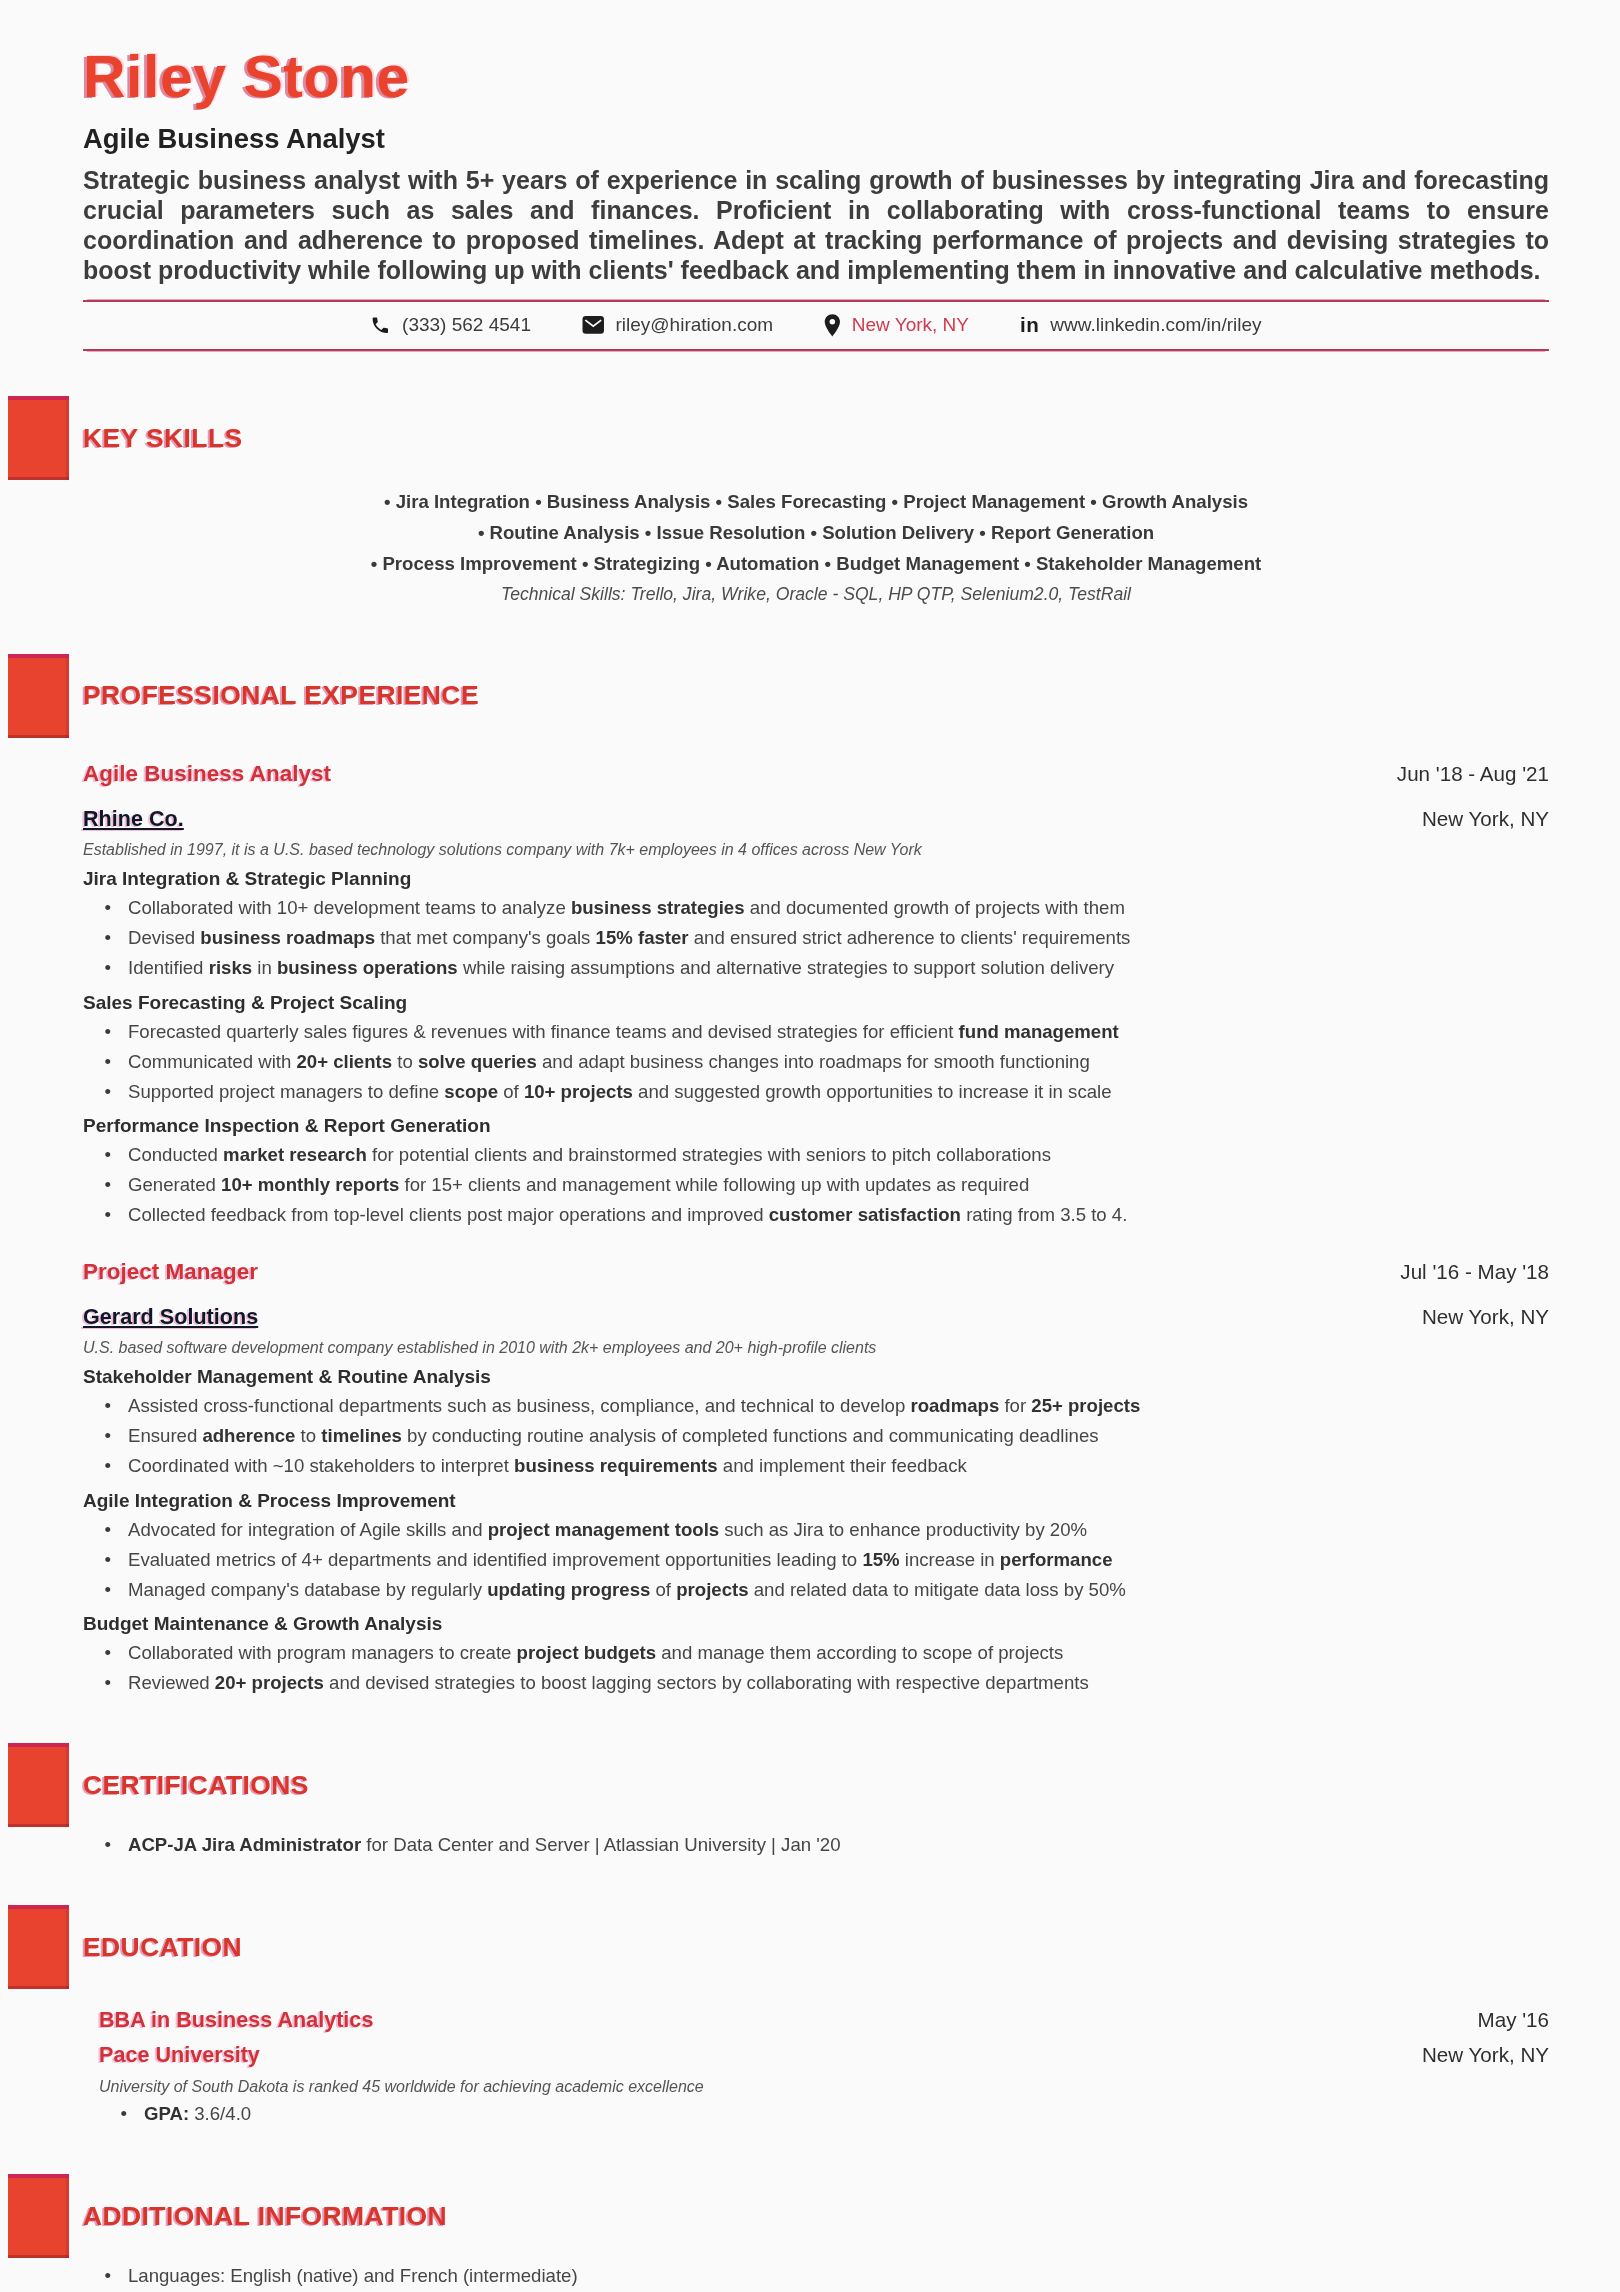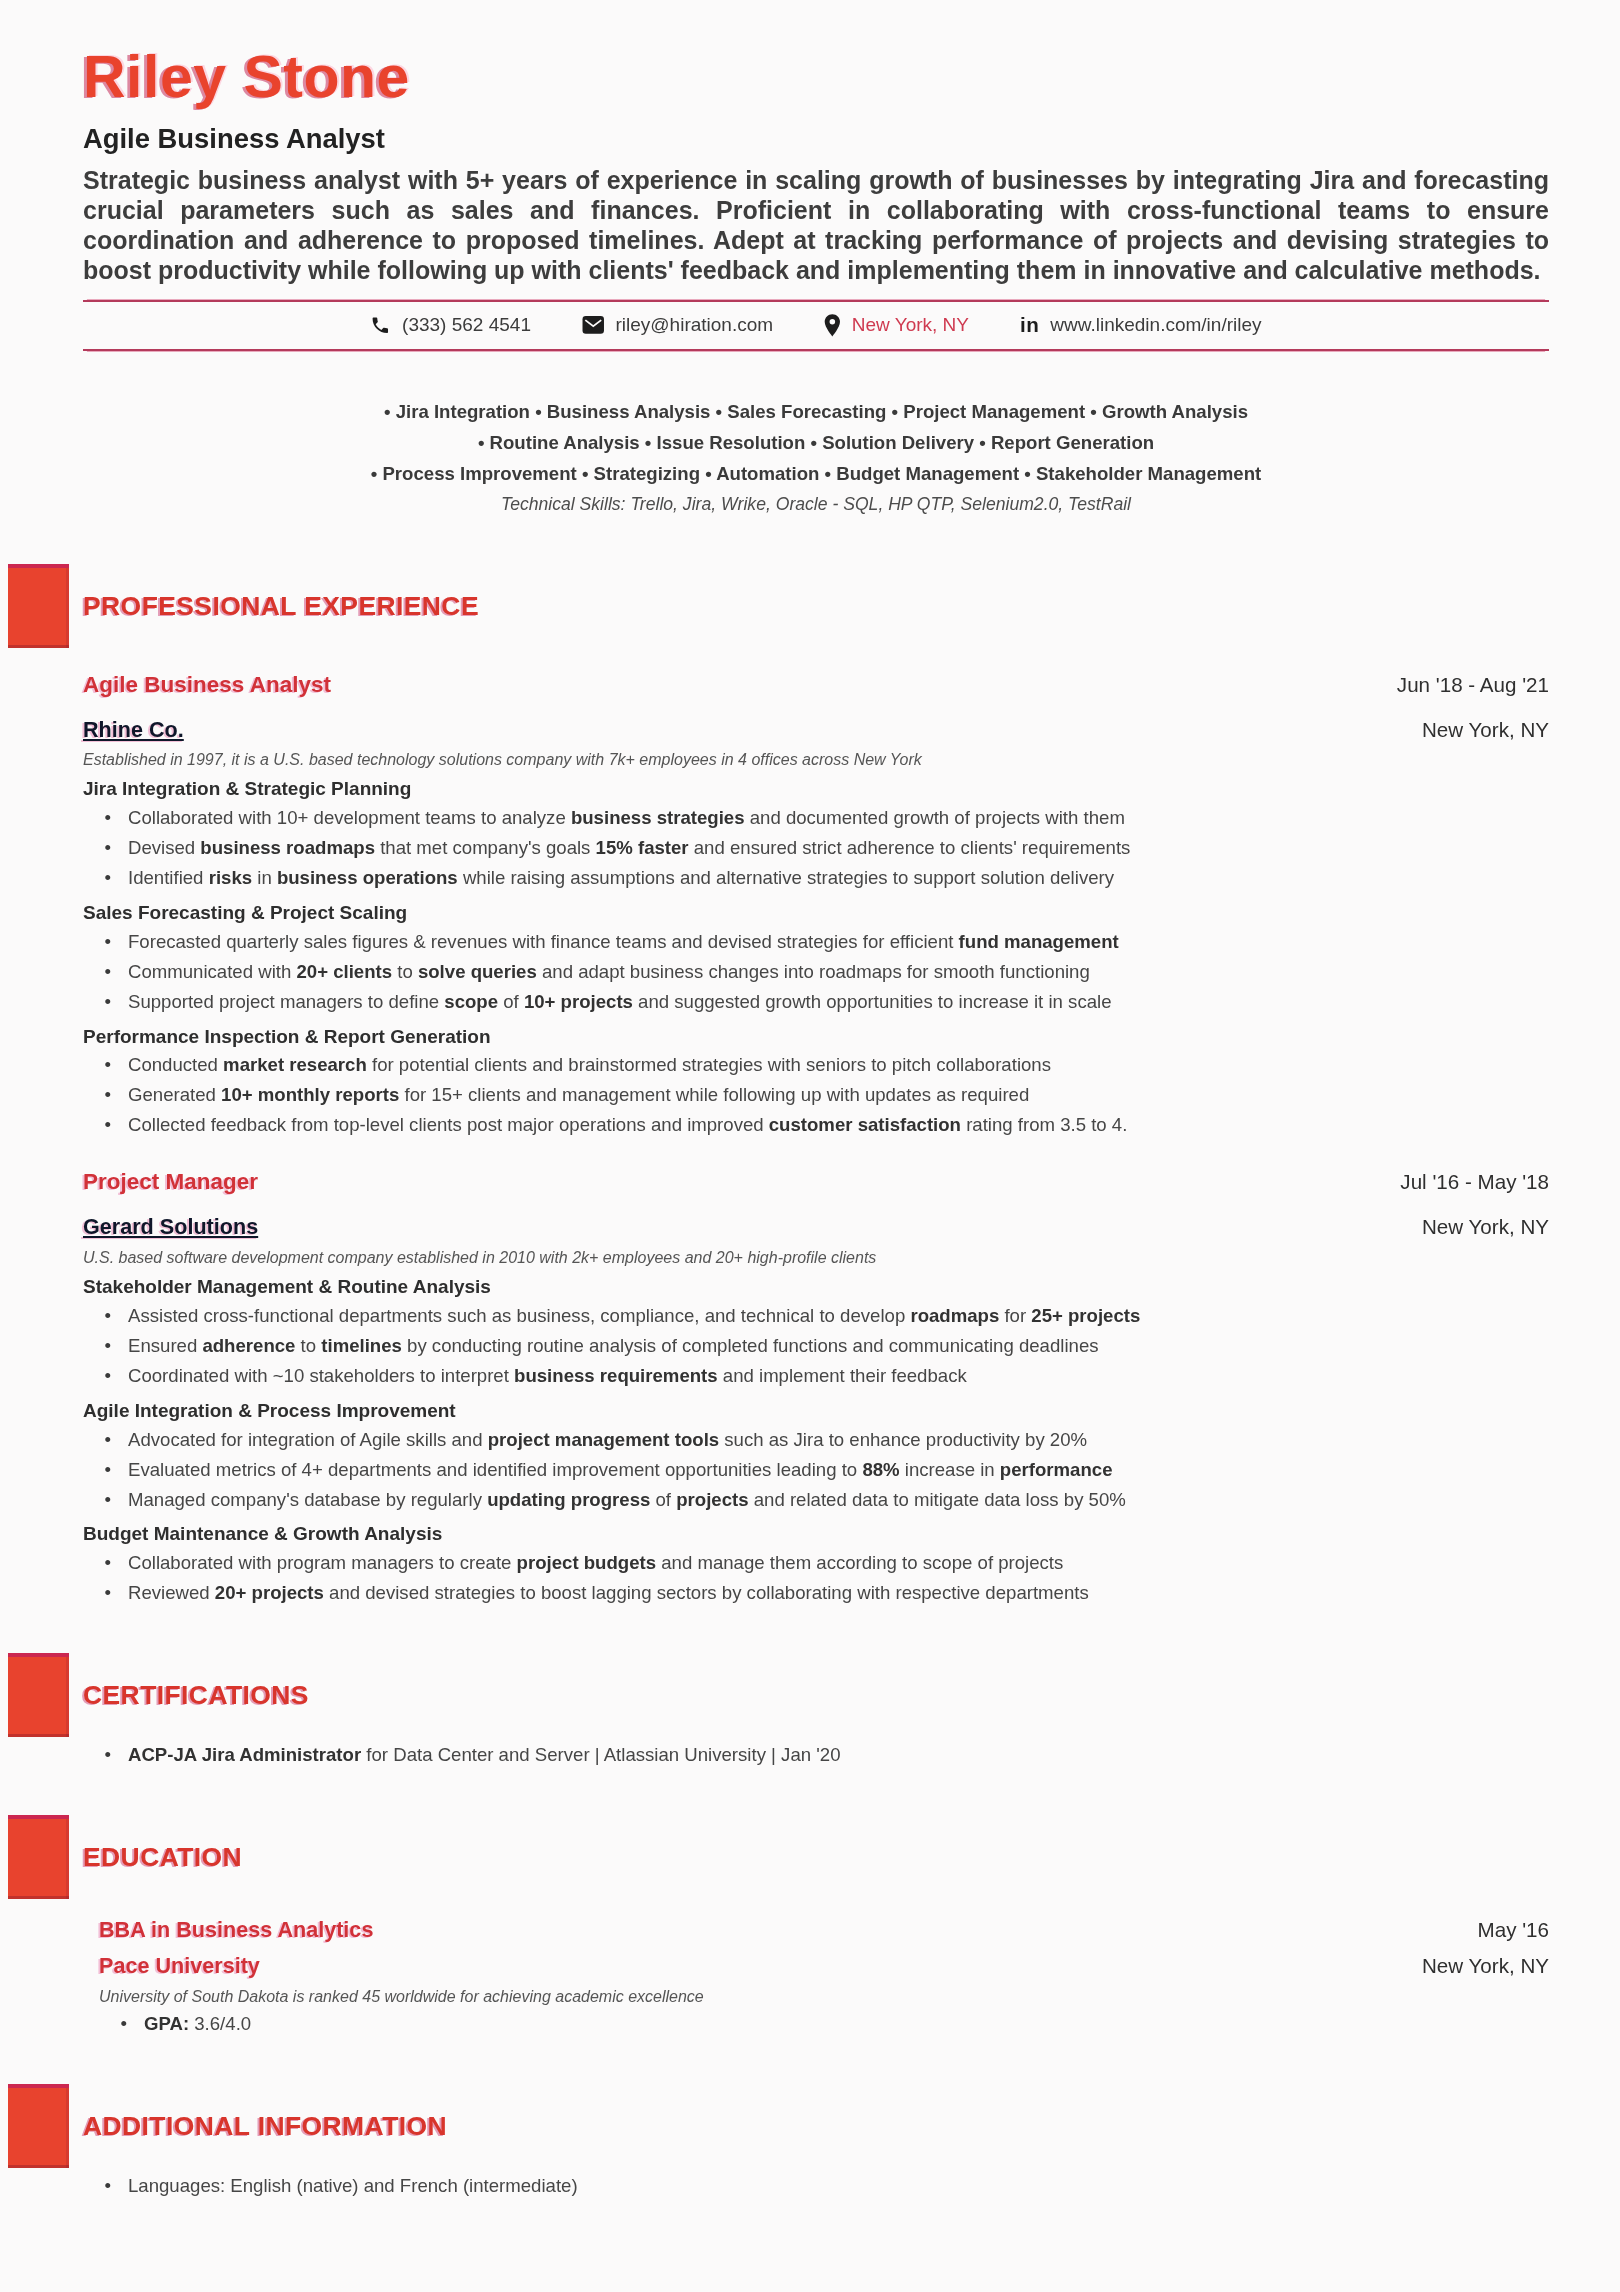--- a/index.html
+++ b/index.html
@@ -129,20 +129,24 @@
       </span>
       <span class="c-text">New York, NY</span>
     </div>
     <div class="contact-item">
       <span class="li-icon">in</span>
       <span class="c-text">www.linkedin.com/in/riley</span>
     </div>
   </div>
 
   <div class="section">
+    <div class="section-header">
+      <span class="section-marker"></span>
+      <span class="section-title">KEY SKILLS</span>
+    </div>
     <div class="skills-block">
       <div class="skills-line">• Jira Integration • Business Analysis • Sales Forecasting • Project Management • Growth Analysis</div>
       <div class="skills-line">• Routine Analysis • Issue Resolution • Solution Delivery • Report Generation</div>
       <div class="skills-line">• Process Improvement • Strategizing • Automation • Budget Management • Stakeholder Management</div>
       <div class="skills-tech">Technical Skills: Trello, Jira, Wrike, Oracle - SQL, HP QTP, Selenium2.0, TestRail</div>
     </div>
   </div>
 
   <div class="section">
     <div class="section-header">
@@ -194,21 +198,21 @@
 
       <div class="group-heading">Stakeholder Management &amp; Routine Analysis</div>
       <ul class="bullets">
         <li>Assisted cross-functional departments such as business, compliance, and technical to develop <b>roadmaps</b> for <b>25+ projects</b></li>
         <li>Ensured <b>adherence</b> to <b>timelines</b> by conducting routine analysis of completed functions and communicating deadlines</li>
         <li>Coordinated with ~10 stakeholders to interpret <b>business requirements</b> and implement their feedback</li>
       </ul>
       <div class="group-heading">Agile Integration &amp; Process Improvement</div>
       <ul class="bullets">
         <li>Advocated for integration of Agile skills and <b>project management tools</b> such as Jira to enhance productivity by 20%</li>
-        <li>Evaluated metrics of 4+ departments and identified improvement opportunities leading to <b>88%</b> increase in <b>performance</b></li>
+        <li>Evaluated metrics of 4+ departments and identified improvement opportunities leading to <b>15%</b> increase in <b>performance</b></li>
         <li>Managed company's database by regularly <b>updating progress</b> of <b>projects</b> and related data to mitigate data loss by 50%</li>
       </ul>
       <div class="group-heading">Budget Maintenance &amp; Growth Analysis</div>
       <ul class="bullets">
         <li>Collaborated with program managers to create <b>project budgets</b> and manage them according to scope of projects</li>
         <li>Reviewed <b>20+ projects</b> and devised strategies to boost lagging sectors by collaborating with respective departments</li>
       </ul>
     </div>
   </div>
 

